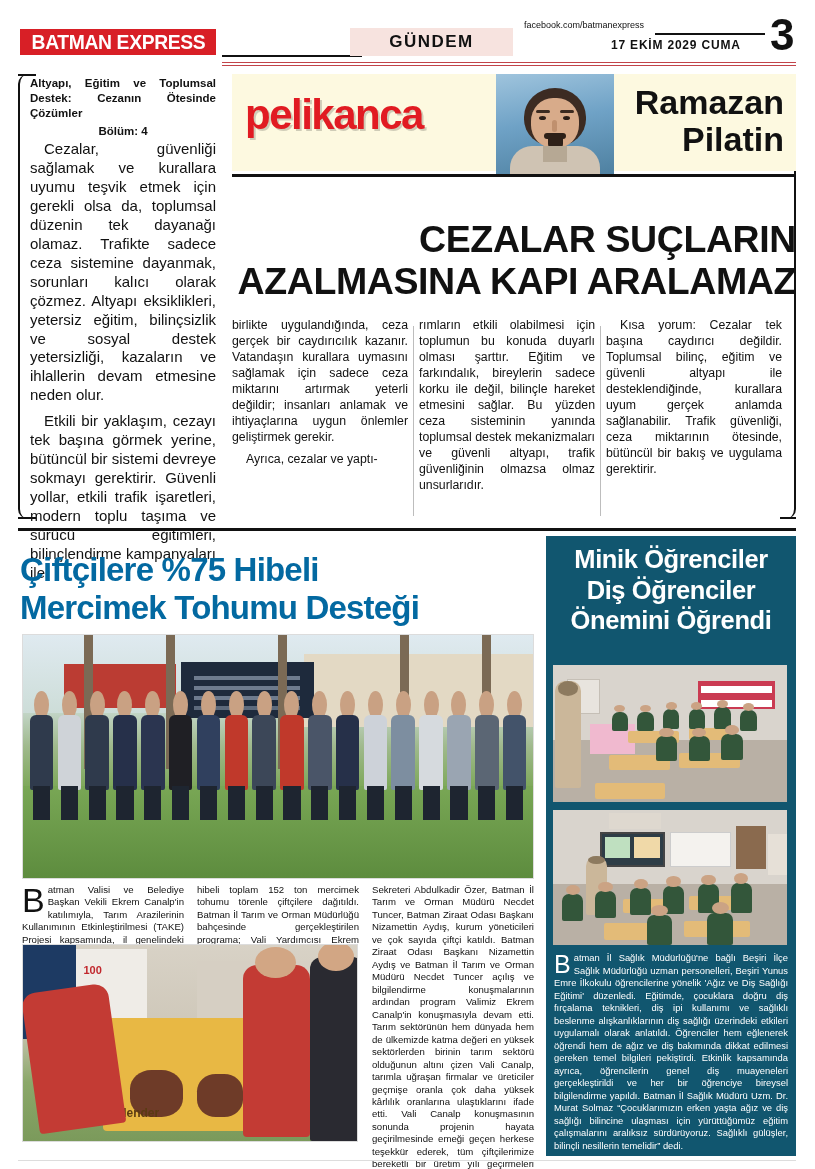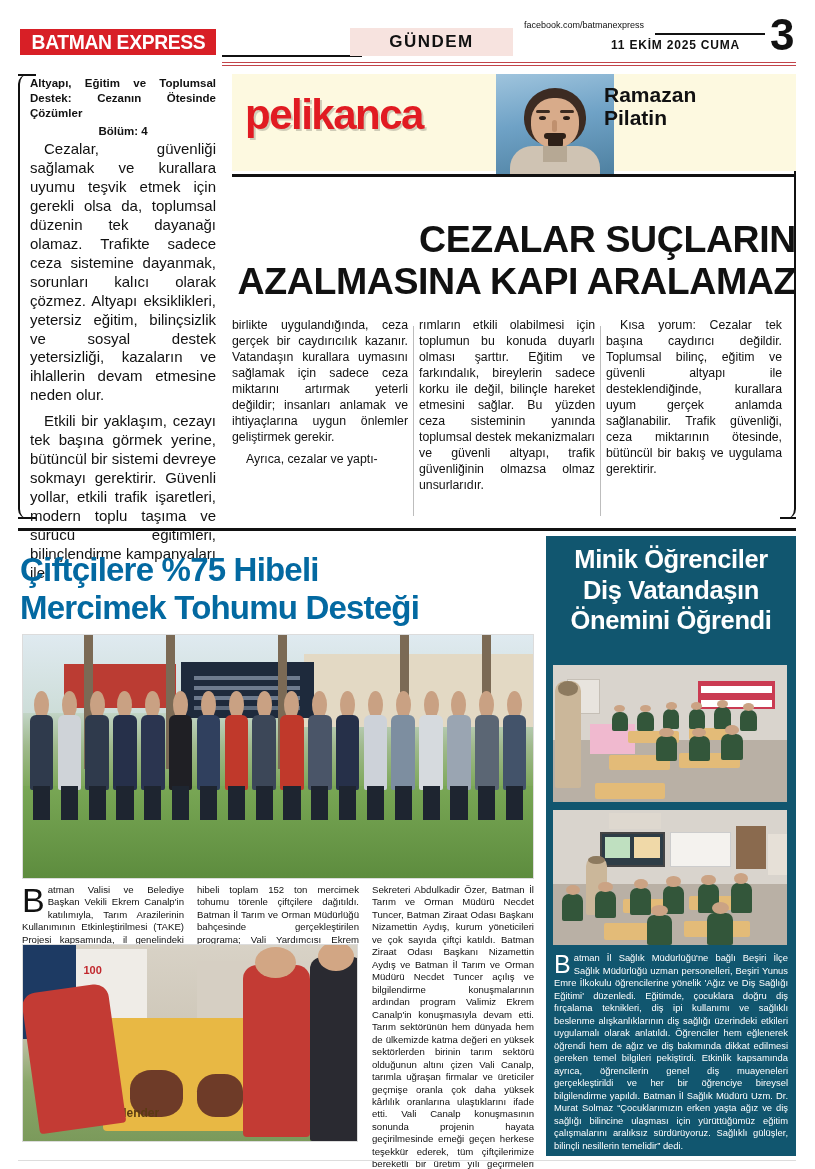--- a/index.html
+++ b/index.html
@@ -98,21 +98,21 @@
   .ap-brow2{ position:absolute; left:64px; top:36px; width:14px; height:3px; background:#3b2a20; border-radius:2px;}
   .ap-eye1{ position:absolute; left:43px; top:42px; width:7px; height:4px; background:#2a1d16; border-radius:50%;}
   .ap-eye2{ position:absolute; left:67px; top:42px; width:7px; height:4px; background:#2a1d16; border-radius:50%;}
   .ap-nose{ position:absolute; left:56px; top:46px; width:5px; height:12px; background:#c0906e; border-radius:3px;}
   .ap-mous{ position:absolute; left:48px; top:59px; width:22px; height:6px; background:#2e2018; border-radius:3px;}
   .ap-beard{ position:absolute; left:52px; top:64px; width:15px; height:12px; background:#2e2018; border-radius:0 0 6px 6px;}
   .ap-body{ position:absolute; left:14px; top:72px; width:90px; height:34px; background:#cfc3b3; border-radius:22px 22px 0 0;}
   .ap-collar{ position:absolute; left:47px; top:72px; width:24px; height:16px; background:#b6a894; transform:rotate(0deg);}
   .author-name {
     position: absolute; right: 12px; top: 10px; width: 180px;
-    text-align: left; font-size: 21px; font-weight: bold; line-height: 1.08; color: #111;
+    text-align: right; font-size: 34px; font-weight: bold; line-height: 1.08; color: #111;
     font-family: "Liberation Sans Narrow", "Liberation Sans", sans-serif;
   }
   .pel-rule { position: absolute; left: 232px; top: 174px; width: 564px; height: 3.2px; background: #111; }
 
   .big-headline {
     position: absolute; left: 232px; top: 218px; width: 564px;
     text-align: right; font-size: 37.5px; font-weight: bold; line-height: 1.12;
     color: #111; letter-spacing: -0.4px;
     font-family: "Liberation Sans Narrow", "Liberation Sans", sans-serif;
   }
@@ -249,21 +249,21 @@
   <div class="masthead">
     <div class="logo-box">
       <span class="logo-text">BATMAN EXPRESS</span>
     </div>
     <div class="mast-rule-left"></div>
     <div class="gundem-box">
       <span class="gundem-text">GÜNDEM</span>
     </div>
     <div class="fb-text">facebook.com/batmanexpress</div>
     <div class="date-rule"></div>
-    <div class="date-text">11 EKİM 2025 CUMA</div>
+    <div class="date-text">17 EKİM 2029 CUMA</div>
     <div class="page-num">3</div>
     <div class="mast-rule-red1"></div>
     <div class="mast-rule-red2"></div>
   </div>
 
   <div class="col-left-box">
     <div class="kicker">Altyapı, Eğitim ve Toplumsal Destek: Cezanın Ötesinde Çözümler</div>
     <div class="bolum">Bölüm: 4</div>
     <p class="lead-p">Cezalar, güvenliği sağlamak ve kurallara uyumu teşvik etmek için gerekli olsa da, toplumsal düzenin tek dayanağı olamaz. Trafikte sadece ceza sistemine dayanmak, sorunları kalıcı olarak çözmez. Altyapı eksiklikleri, yetersiz eğitim, bilinçsizlik ve sosyal destek yetersizliği, kazaların ve ihlallerin devam etmesine neden olur.</p>
     <p class="lead-p">Etkili bir yaklaşım, cezayı tek başına görmek yerine, bütüncül bir sistemi devreye sokmayı gerektirir. Güvenli yollar, etkili trafik işaretleri, modern toplu taşıma ve sürücü eğitimleri, bilinçlendirme kampanyaları ile</p>
@@ -448,21 +448,21 @@
         <i></i>
       </span>
     <span class="manC">
         <i></i>
       </span>
   </div>
 
   <div class="teal-panel"></div>
   <div class="teal-headline">
     <span>Minik Öğrenciler</span><br>
-    <span>Diş Vatandaşın</span><br>
+    <span>Diş Öğrenciler</span><br>
     <span>Önemini Öğrendi</span>
   </div>
 
   <div class="teal-photo1" title="classroom photo 1">
     <span class="cls-wall"></span>
       <span class="cls-floor"></span>
     <span class="cls-cab"></span>
       <span class="cls-board">
         <i></i>
       </span>

